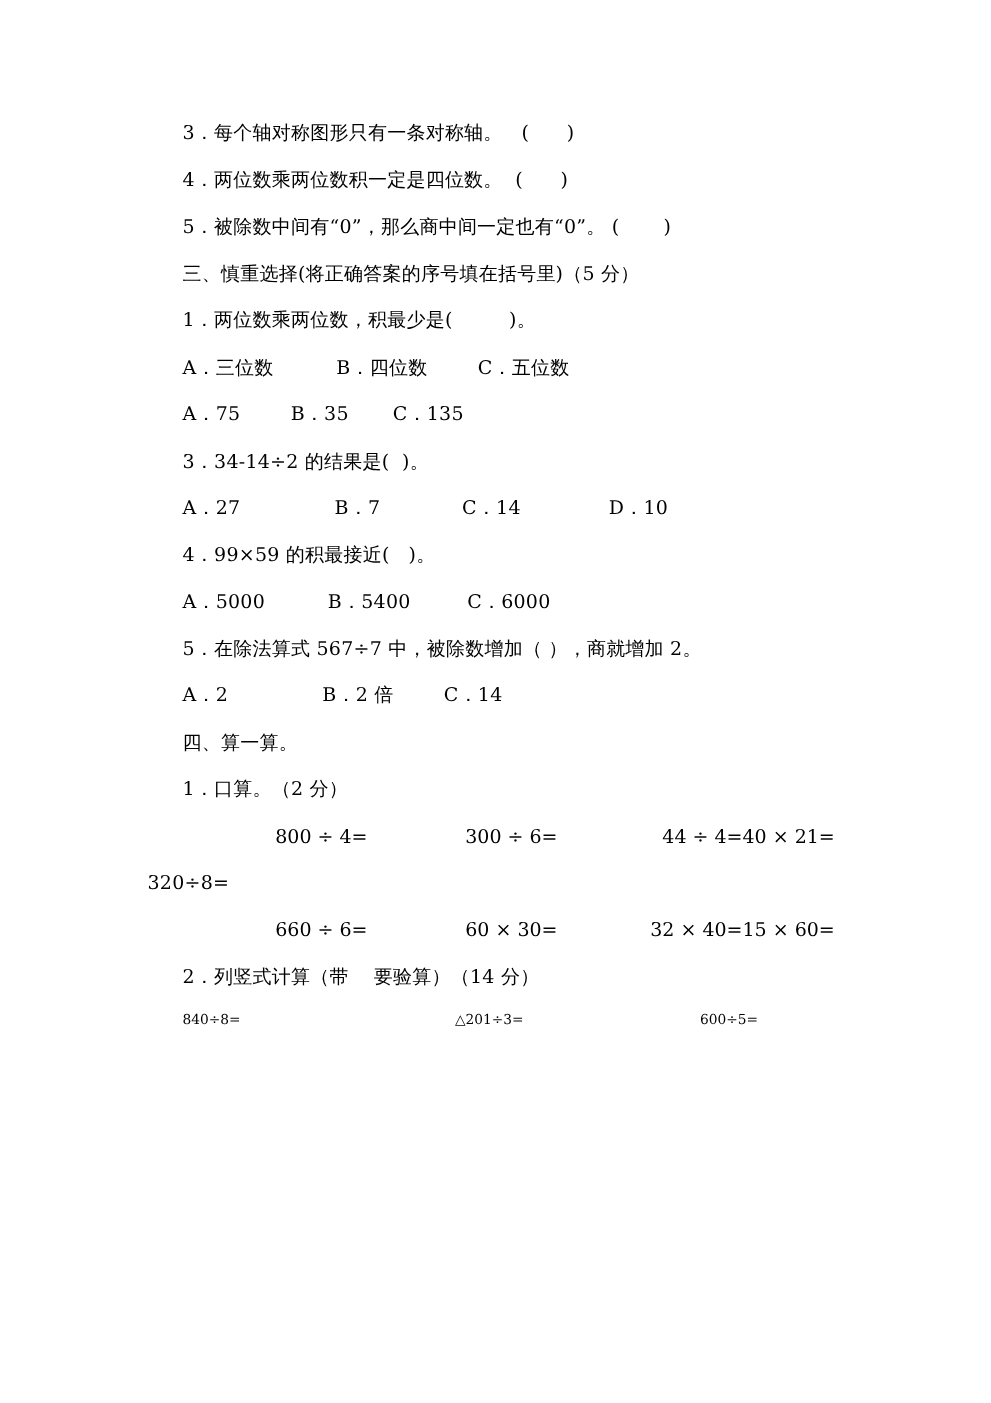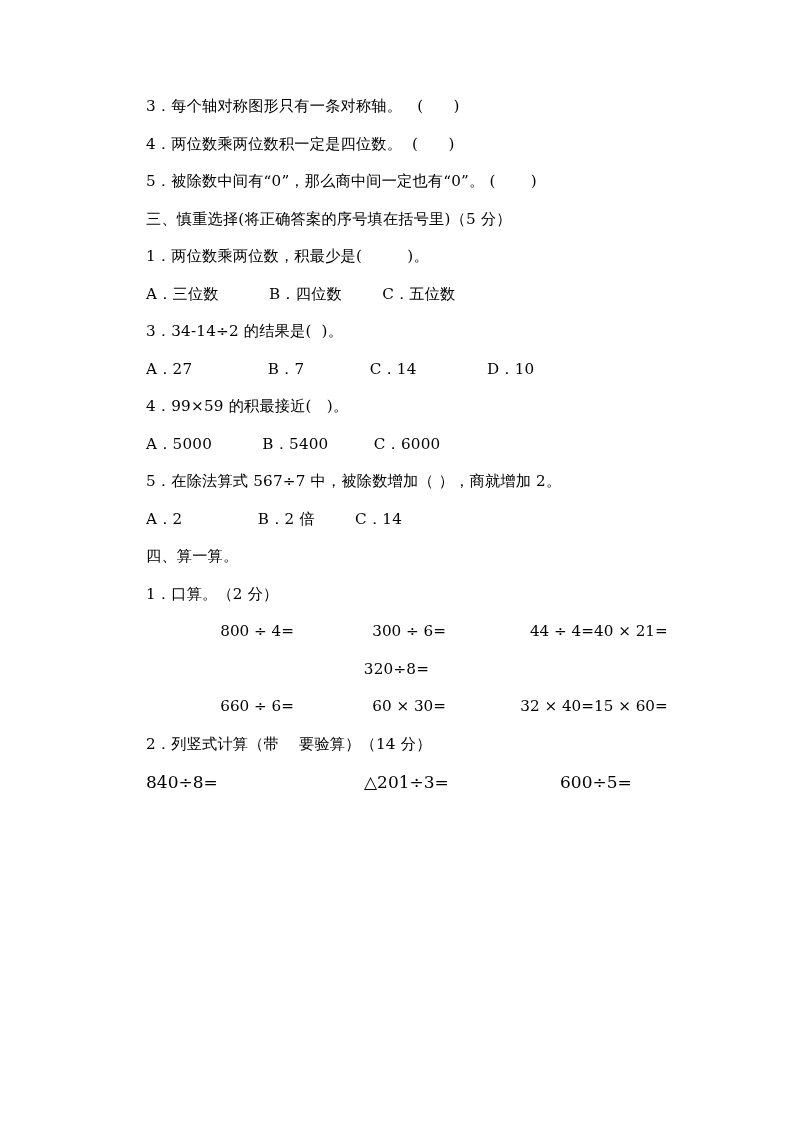--- a/index.html
+++ b/index.html
@@ -29,21 +29,20 @@
     line-height: 1.35;
     margin: 0 0 17px 0;
     white-space: pre;
     letter-spacing: 0.2px;
   }
   .indent {
     padding-left: 28px;
   }
   .noindent {
     padding-left: 0;
-    text-align: center;
   }
   .calc-row {
     display: flex;
     padding-left: 28px;
     margin: 0 0 17px 0;
     font-size: 15.2px;
     line-height: 1.35;
     text-align: right;
   }
   .calc-row > span {
@@ -51,41 +50,42 @@
     white-space: pre;
   }
   .c1 { width: 148px; }
   .c2 { width: 152px; }
   .c3 { width: 148px; }
   .c4 { width: auto; }
   .vert-row {
     display: flex;
     padding-left: 28px;
     margin: 0 0 17px 0;
-    font-size: 17px;
+    font-size: 11px;
     line-height: 1.35;
   }
   .v1 { width: 218px; display:inline-block; white-space: pre;}
   .v2 { width: 196px; display:inline-block; white-space: pre;}
   .v3 { width: auto; display:inline-block; white-space: pre;}
 </style>
 </head>
 <body>
 
 <div class="page">
 
   <div class="line indent">3．每个轴对称图形只有一条对称轴。   (      )</div>
   <div class="line indent">4．两位数乘两位数积一定是四位数。  (      )</div>
   <div class="line indent">5．被除数中间有“0”，那么商中间一定也有“0”。 (       )</div>
 
   <div class="line indent">三、慎重选择(将正确答案的序号填在括号里)（5 分）</div>
 
   <div class="line indent">1．两位数乘两位数，积最少是(         )。</div>
   <div class="line indent">A．三位数          B．四位数        C．五位数</div>
 
+  <div class="line indent">A．75        B．35       C．135</div>
 
   <div class="line indent">3．34-14÷2 的结果是(  )。</div>
   <div class="line indent">A．27               B．7             C．14              D．10</div>
 
   <div class="line indent">4．99×59 的积最接近(   )。</div>
   <div class="line indent">A．5000          B．5400         C．6000</div>
 
   <div class="line indent">5．在除法算式 567÷7 中，被除数增加（ ），商就增加 2。</div>
   <div class="line indent">A．2               B．2 倍        C．14</div>
 

